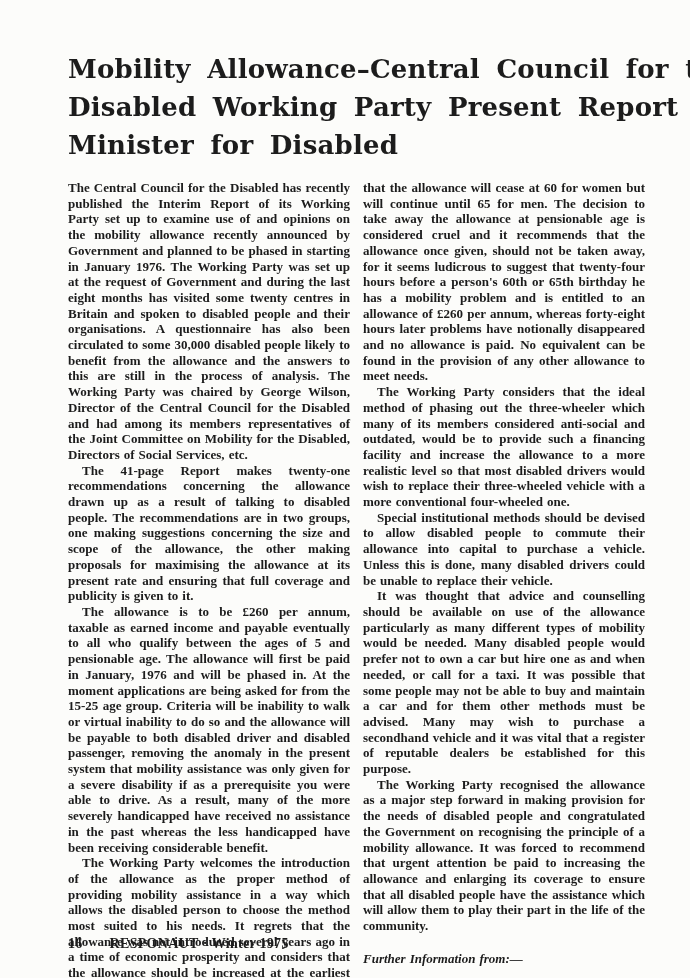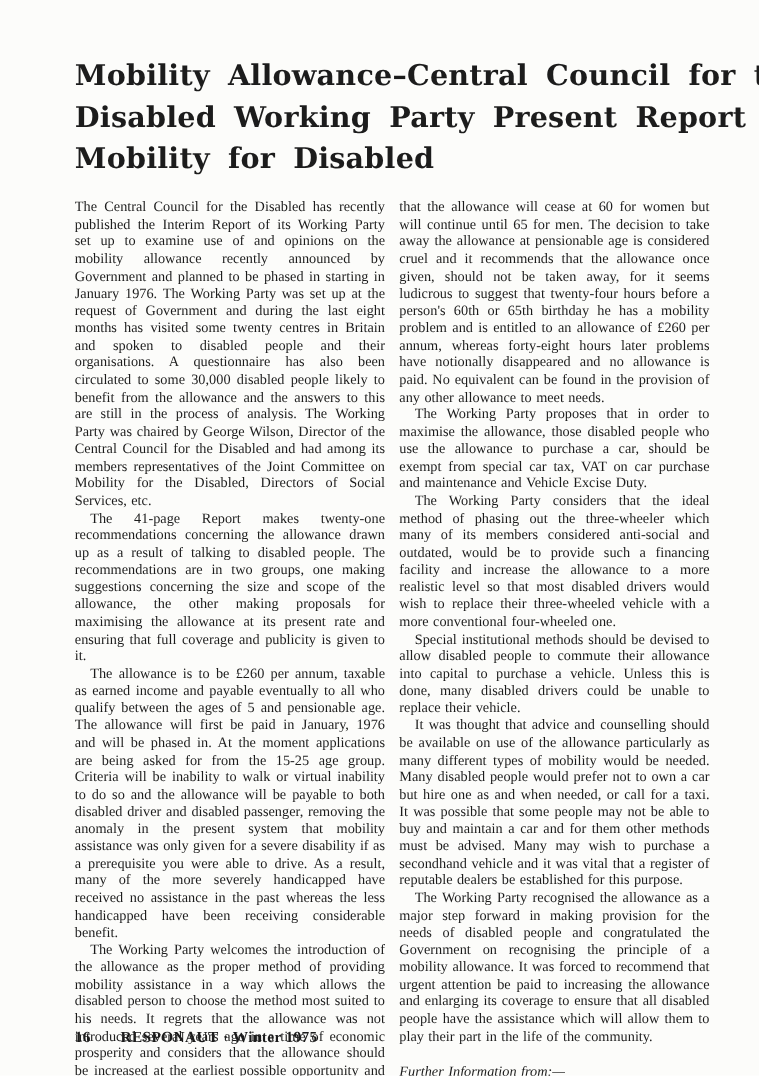--- a/index.html
+++ b/index.html
@@ -34,20 +34,21 @@
   .col {
     width: 282px;
     flex: 0 0 282px;
   }
   .col p {
     margin: 0;
     font-size: 13px;
     line-height: 15.7px;
     text-align: justify;
     word-spacing: 0.06em;
+    font-weight: bold;
   }
   .col p.indent { text-indent: 14px; }
   .further-info {
     margin-top: 17px;
     font-size: 13px;
   }
   .fi-label {
     font-style: italic;
     margin: 0 0 4px 0;
     font-size: 13.5px;
@@ -65,35 +66,34 @@
   .footer .sep { margin: 0 4px; }
 </style>
 </head>
 <body>
 
 <div class="page">
 
   <h1 class="title">
     <div class="title-line">Mobility Allowance–Central Council for the</div>
     <div class="title-line">Disabled Working Party Present Report to</div>
-    <div class="title-line">Mobility for Disabled</div>
+    <div class="title-line">Minister for Disabled</div>
   </h1>
 
   <div class="columns">
 
     <div class="col">
       <p>The Central Council for the Disabled has recently published the Interim Report of its Working Party set up to examine use of and opinions on the mobility allowance recently announced by Government and planned to be phased in starting in January 1976. The Working Party was set up at the request of Government and during the last eight months has visited some twenty centres in Britain and spoken to disabled people and their organisations. A questionnaire has also been circulated to some 30,000 disabled people likely to benefit from the allowance and the answers to this are still in the process of analysis. The Working Party was chaired by George Wilson, Director of the Central Council for the Disabled and had among its members representatives of the Joint Committee on Mobility for the Disabled, Directors of Social Services, etc.</p>
       <p class="indent">The 41-page Report makes twenty-one recommendations concerning the allowance drawn up as a result of talking to disabled people. The recommendations are in two groups, one making suggestions concerning the size and scope of the allowance, the other making proposals for maximising the allowance at its present rate and ensuring that full coverage and publicity is given to it.</p>
       <p class="indent">The allowance is to be £260 per annum, taxable as earned income and payable eventually to all who qualify between the ages of 5 and pensionable age. The allowance will first be paid in January, 1976 and will be phased in. At the moment applications are being asked for from the 15-25 age group. Criteria will be inability to walk or virtual inability to do so and the allowance will be payable to both disabled driver and disabled passenger, removing the anomaly in the present system that mobility assistance was only given for a severe disability if as a prerequisite you were able to drive. As a result, many of the more severely handicapped have received no assistance in the past whereas the less handicapped have been receiving considerable benefit.</p>
       <p class="indent">The Working Party welcomes the introduction of the allowance as the proper method of providing mobility assistance in a way which allows the disabled person to choose the method most suited to his needs. It regrets that the allowance was not introduced several years ago in a time of economic prosperity and considers that the allowance should be increased at the earliest possible opportunity and certainly should keep pace with inflation and the cost of motoring. It is concerned that the allowance is to be taxable, thereby reducing its value, and also that financial stringency has made it necessary to stop the allowance at pensionable age. It deplores</p>
     </div>
 
     <div class="col">
       <p>that the allowance will cease at 60 for women but will continue until 65 for men. The decision to take away the allowance at pensionable age is considered cruel and it recommends that the allowance once given, should not be taken away, for it seems ludicrous to suggest that twenty-four hours before a person's 60th or 65th birthday he has a mobility problem and is entitled to an allowance of £260 per annum, whereas forty-eight hours later problems have notionally disappeared and no allowance is paid. No equivalent can be found in the provision of any other allowance to meet needs.</p>
-      <p class="indent">The Working Party proposes that in order to maximise the allowance, those disabled people who use the allowance to purchase a car, should be exempt from special car tax, VAT on car purchase and maintenance and Vehicle Excise Duty.</p>
       <p class="indent">The Working Party considers that the ideal method of phasing out the three-wheeler which many of its members considered anti-social and outdated, would be to provide such a financing facility and increase the allowance to a more realistic level so that most disabled drivers would wish to replace their three-wheeled vehicle with a more conventional four-wheeled one.</p>
       <p class="indent">Special institutional methods should be devised to allow disabled people to commute their allowance into capital to purchase a vehicle. Unless this is done, many disabled drivers could be unable to replace their vehicle.</p>
       <p class="indent">It was thought that advice and counselling should be available on use of the allowance particularly as many different types of mobility would be needed. Many disabled people would prefer not to own a car but hire one as and when needed, or call for a taxi. It was possible that some people may not be able to buy and maintain a car and for them other methods must be advised. Many may wish to purchase a secondhand vehicle and it was vital that a register of reputable dealers be established for this purpose.</p>
       <p class="indent">The Working Party recognised the allowance as a major step forward in making provision for the needs of disabled people and congratulated the Government on recognising the principle of a mobility allowance. It was forced to recommend that urgent attention be paid to increasing the allowance and enlarging its coverage to ensure that all disabled people have the assistance which will allow them to play their part in the life of the community.</p>
 
       <div class="further-info">
         <p class="fi-label">Further Information from:—</p>
 
       </div>
     </div>

